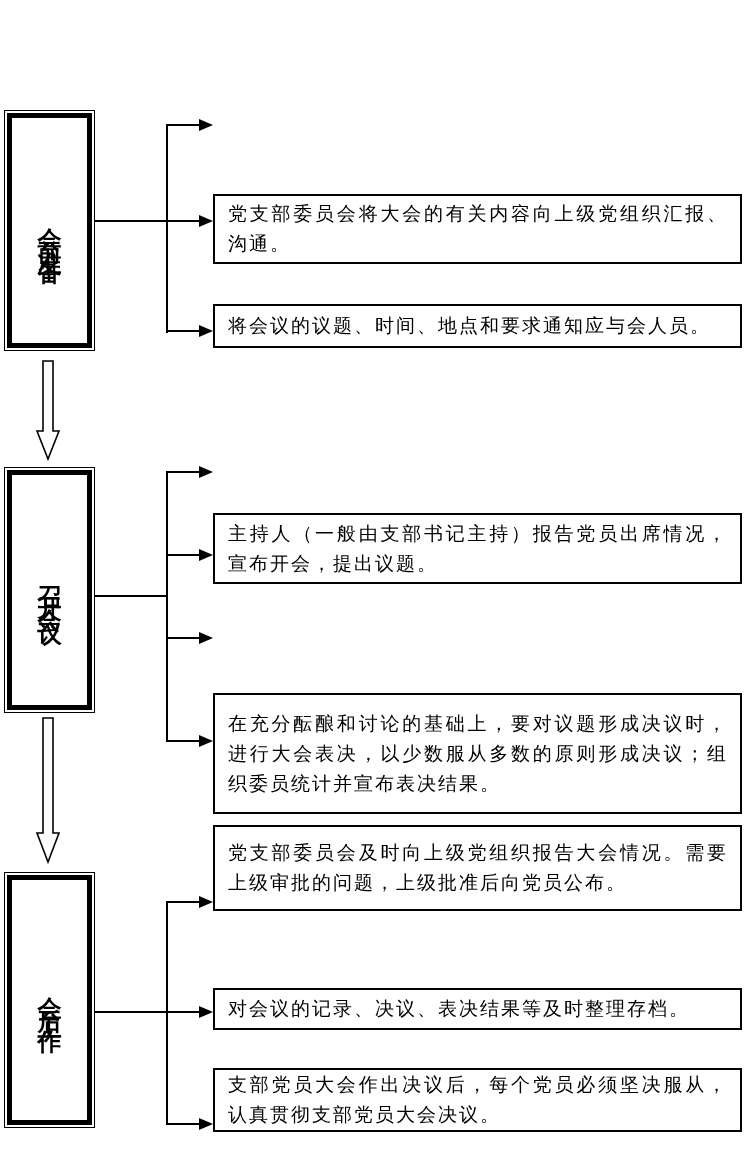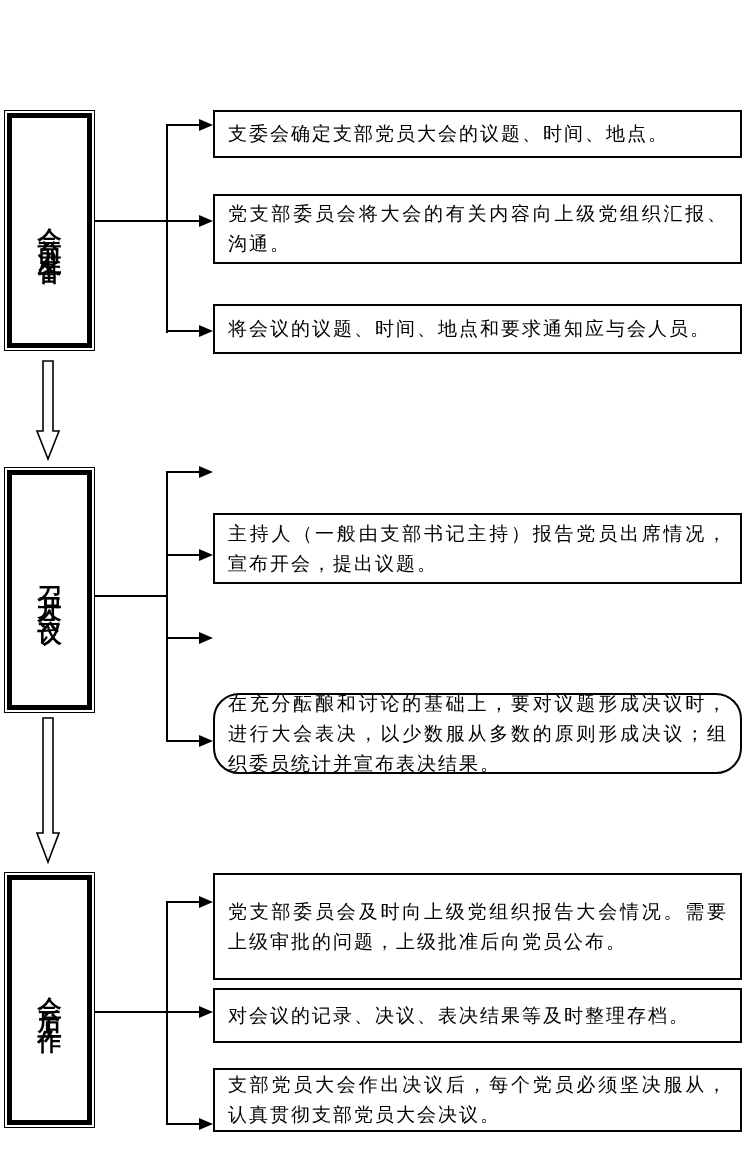--- a/index.html
+++ b/index.html
@@ -45,23 +45,22 @@
 <body>
 
 <div class="canvas">
 
   <div class="stage-box" style="top:110px;height:241px;">
     <div class="stage-inner">
       <div class="stage-label">会前准备</div>
     </div>
   </div>
 
-  <div class="detail-box" style="top:110px;height:48px;">支委会确定支部党员大会的议题、时间、地点。</div>
   <div class="detail-box" style="top:194px;height:70px;">党支部委员会将大会的有关内容向上级党组织汇报、沟通。</div>
-  <div class="detail-box" style="top:304px;height:50px;">将会议的议题、时间、地点和要求通知应与会人员。</div>
+  <div class="detail-box" style="top:304px;height:44px;">将会议的议题、时间、地点和要求通知应与会人员。</div>
 
   <div class="hline" style="top:220px;left:95px;width:73px;"></div>
   <div class="vline" style="left:166px;top:124px;height:209px;"></div>
   <div class="hline" style="top:124px;left:166px;width:34px;"></div>
   <div class="arrowhead" style="left:199px;top:119px;"></div>
   <div class="hline" style="top:220px;left:166px;width:34px;"></div>
   <div class="arrowhead" style="left:199px;top:215px;"></div>
   <div class="hline" style="top:330px;left:166px;width:34px;"></div>
   <div class="arrowhead" style="left:199px;top:325px;"></div>
 
@@ -69,21 +68,21 @@
     <polygon points="8,1 18,1 18,71 24,71 13,99 2,71 8,71" fill="#ffffff" stroke="#000000" stroke-width="1.6"></polygon>
   </svg>
 
   <div class="stage-box" style="top:467px;height:246px;">
     <div class="stage-inner">
       <div class="stage-label">召开会议</div>
     </div>
   </div>
 
   <div class="detail-box" style="top:513px;height:71px;">主持人（一般由支部书记主持）报告党员出席情况，宣布开会，提出议题。</div>
-  <div class="detail-box" style="top:693px;height:81px;border-radius:26px;">在充分酝酿和讨论的基础上，要对议题形成决议时，进行大会表决，以少数服从多数的原则形成决议；组织委员统计并宣布表决结果。</div>
+  <div class="detail-box" style="top:693px;height:121px;">在充分酝酿和讨论的基础上，要对议题形成决议时，进行大会表决，以少数服从多数的原则形成决议；组织委员统计并宣布表决结果。</div>
 
   <div class="hline" style="top:595px;left:95px;width:73px;"></div>
   <div class="vline" style="left:166px;top:471px;height:271px;"></div>
   <div class="hline" style="top:471px;left:166px;width:34px;"></div>
   <div class="arrowhead" style="left:199px;top:466px;"></div>
   <div class="hline" style="top:554px;left:166px;width:34px;"></div>
   <div class="arrowhead" style="left:199px;top:549px;"></div>
   <div class="hline" style="top:637px;left:166px;width:34px;"></div>
   <div class="arrowhead" style="left:199px;top:632px;"></div>
   <div class="hline" style="top:740px;left:166px;width:34px;"></div>
@@ -92,22 +91,22 @@
   <svg class="big-arrow" style="left:35px;top:717px;" width="26" height="147" viewBox="0 0 26 147">
     <polygon points="8,1 18,1 18,116 24,116 13,145 2,116 8,116" fill="#ffffff" stroke="#000000" stroke-width="1.6"></polygon>
   </svg>
 
   <div class="stage-box" style="top:872px;height:256px;">
     <div class="stage-inner">
       <div class="stage-label">会后工作</div>
     </div>
   </div>
 
-  <div class="detail-box" style="top:873px;height:107px;">党支部委员会及时向上级党组织报告大会情况。需要上级审批的问题，上级批准后向党员公布。</div>
-  <div class="detail-box" style="top:988px;height:55px;">对会议的记录、决议、表决结果等及时整理存档。</div>
+  <div class="detail-box" style="top:825px;height:86px;">党支部委员会及时向上级党组织报告大会情况。需要上级审批的问题，上级批准后向党员公布。</div>
+  <div class="detail-box" style="top:988px;height:42px;">对会议的记录、决议、表决结果等及时整理存档。</div>
   <div class="detail-box" style="top:1068px;height:64px;">支部党员大会作出决议后，每个党员必须坚决服从，认真贯彻支部党员大会决议。</div>
 
   <div class="hline" style="top:1011px;left:95px;width:73px;"></div>
   <div class="vline" style="left:166px;top:901px;height:224px;"></div>
   <div class="hline" style="top:901px;left:166px;width:34px;"></div>
   <div class="arrowhead" style="left:199px;top:896px;"></div>
   <div class="hline" style="top:1011px;left:166px;width:34px;"></div>
   <div class="arrowhead" style="left:199px;top:1006px;"></div>
   <div class="hline" style="top:1123px;left:166px;width:34px;"></div>
   <div class="arrowhead" style="left:199px;top:1118px;"></div>

